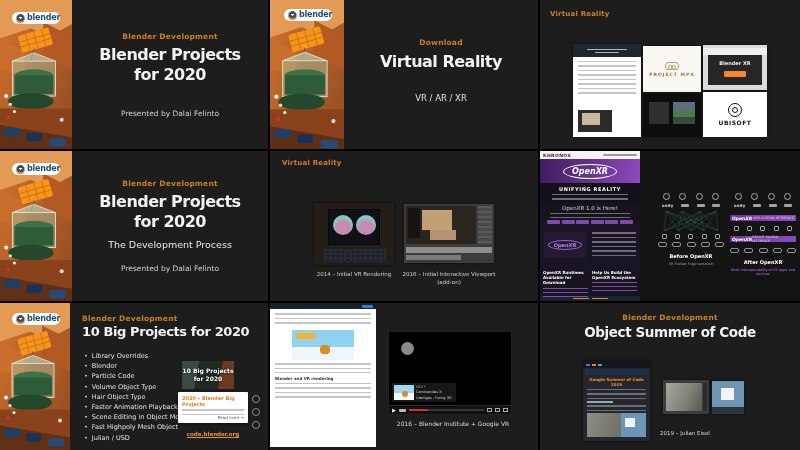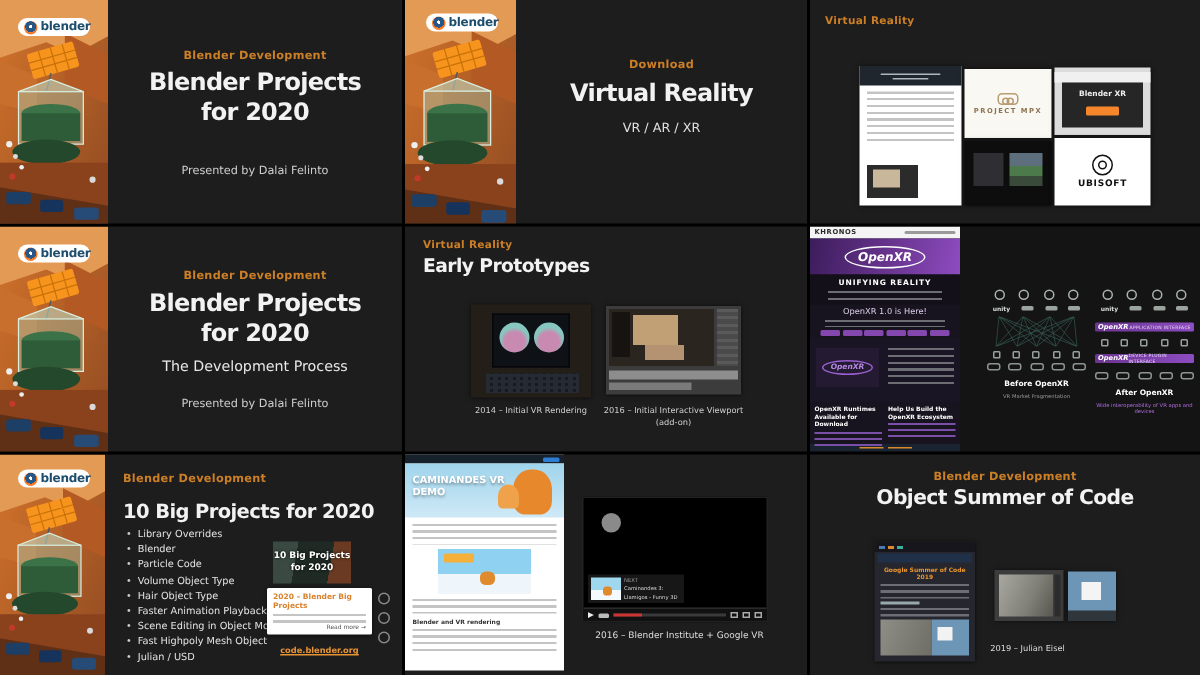--- a/index.html
+++ b/index.html
@@ -125,21 +125,21 @@
   .pbar{height:6px;background:linear-gradient(90deg,#6a3590,#8d4cc0);border-radius:1px;
         display:flex;align-items:center;justify-content:space-between;padding:0 2px;}
   .pbar .pl{color:#fff;font-style:italic;font-weight:700;font-size:4.5px;}
   .pbar .pr{color:#e5d6f5;font-size:3px;letter-spacing:.2px;}
   .dcap{color:#fff;font-weight:700;font-size:5px;text-align:center;margin-top:3px;}
   .dsub{font-size:3.5px;text-align:center;color:#9a9a9a;}
   .after .dsub{color:#b06fe0;}
   
   .s7 .art{width:70px;}
   .s7-head{position:absolute;left:82px;top:11px;}
-  .s7-title{font-size:13px;letter-spacing:-.4px;margin-top:11px;}
+  .s7-title{font-size:13px;letter-spacing:-.4px;margin-top:1px;}
   .bullets{position:absolute;left:84px;top:48px;margin:0;padding:0;list-style:none;}
   .bullets li{color:#e2e2e2;font-size:6.5px;line-height:10.2px;}
   .bullets li:before{content:"•";color:#cfcfcf;margin-right:4px;}
   .card-img{position:absolute;left:182px;top:58px;width:52px;height:28px;
             background:linear-gradient(100deg,#3a4a42 0 30%,#1f2a24 30% 72%,#6b3a22 72% 100%);
             display:flex;flex-direction:column;align-items:center;justify-content:center;}
   .card-img div{color:#fff;font-weight:700;font-size:6px;line-height:1.3;text-shadow:0 0 2px #000;}
   .card{position:absolute;left:178px;top:89px;width:70px;height:31px;background:#fff;border-radius:1px;
         padding:3px 4px;box-shadow:0 1px 3px rgba(0,0,0,.5);}
   .card-t{color:#d9822b;font-weight:700;font-size:5px;}
@@ -268,21 +268,21 @@
     <svg class="art" style="width:74px">
         <use href="#artSym"></use>
       </svg>
     <div class="logo-pill" style="left:14px;top:9px">
       <span class="logo-mark"></span>
       <span class="logo-text">blender</span>
     </div>
     <div class="tcontent" style="justify-content:flex-start;padding-top:38px">
       <div class="eyebrow">Download</div>
       <div class="title" style="font-size:16px;letter-spacing:-.5px;margin-top:5px">Virtual Reality</div>
-      <div style="color:#e0e0e0;font-size:8.5px;margin-top:10px">VR / AR / XR</div>
+      <div style="color:#e0e0e0;font-size:8.5px;margin-top:22px">VR / AR / XR</div>
     </div>
   </div>
 
   <div class="slide" style="grid-area:1/3">
     <div class="s3-head">
       <div class="eyebrow" style="font-size:7px">Virtual Reality</div>
     </div>
     <div class="collage">
       <div class="shot s3-web">
         <div class="s3-web-hd">
@@ -335,21 +335,20 @@
         <span>for 2020</span>
       </div>
       <div class="sub4">The Development Process</div>
       <div class="presenter" style="margin-top:14px">Presented by Dalai Felinto</div>
     </div>
   </div>
 
   <div class="slide" style="grid-area:2/2">
     <div class="s5-head">
       <div class="eyebrow" style="font-size:7px">Virtual Reality</div>
-      <div class="title s5-title">Early Prototypes</div>
     </div>
     <div class="shot s5-img1">
       <div class="laptop">
         <div class="eye l"></div>
         <div class="eye r"></div>
       </div>
       <div class="kbd"></div>
     </div>
     <div class="shot s5-img2">
       <div class="vp">
@@ -530,27 +529,20 @@
     <span class="scirc" style="top:105px"></span>
     <span class="scirc" style="top:118px"></span>
     <div class="s7-link">code.blender.org</div>
   </div>
 
   <div class="slide" style="grid-area:3/2">
     <div class="s8-web">
       <div class="s8-bar">
           <i></i>
         </div>
-      <div class="s8-hero">
-        <div class="llama"></div>
-        <div class="s8-hero-t">
-          <span>CAMINANDES VR</span><br>
-          <span>DEMO</span>
-        </div>
-      </div>
       <div class="s8-body">
         <div class="para"></div>
         <div class="s8-thumb">
             <b></b>
             <i></i>
           </div>
         <div class="para" style="height:10px"></div>
         <div class="s8-h2">Blender and VR rendering</div>
         <div class="para" style="height:18px"></div>
       </div>

